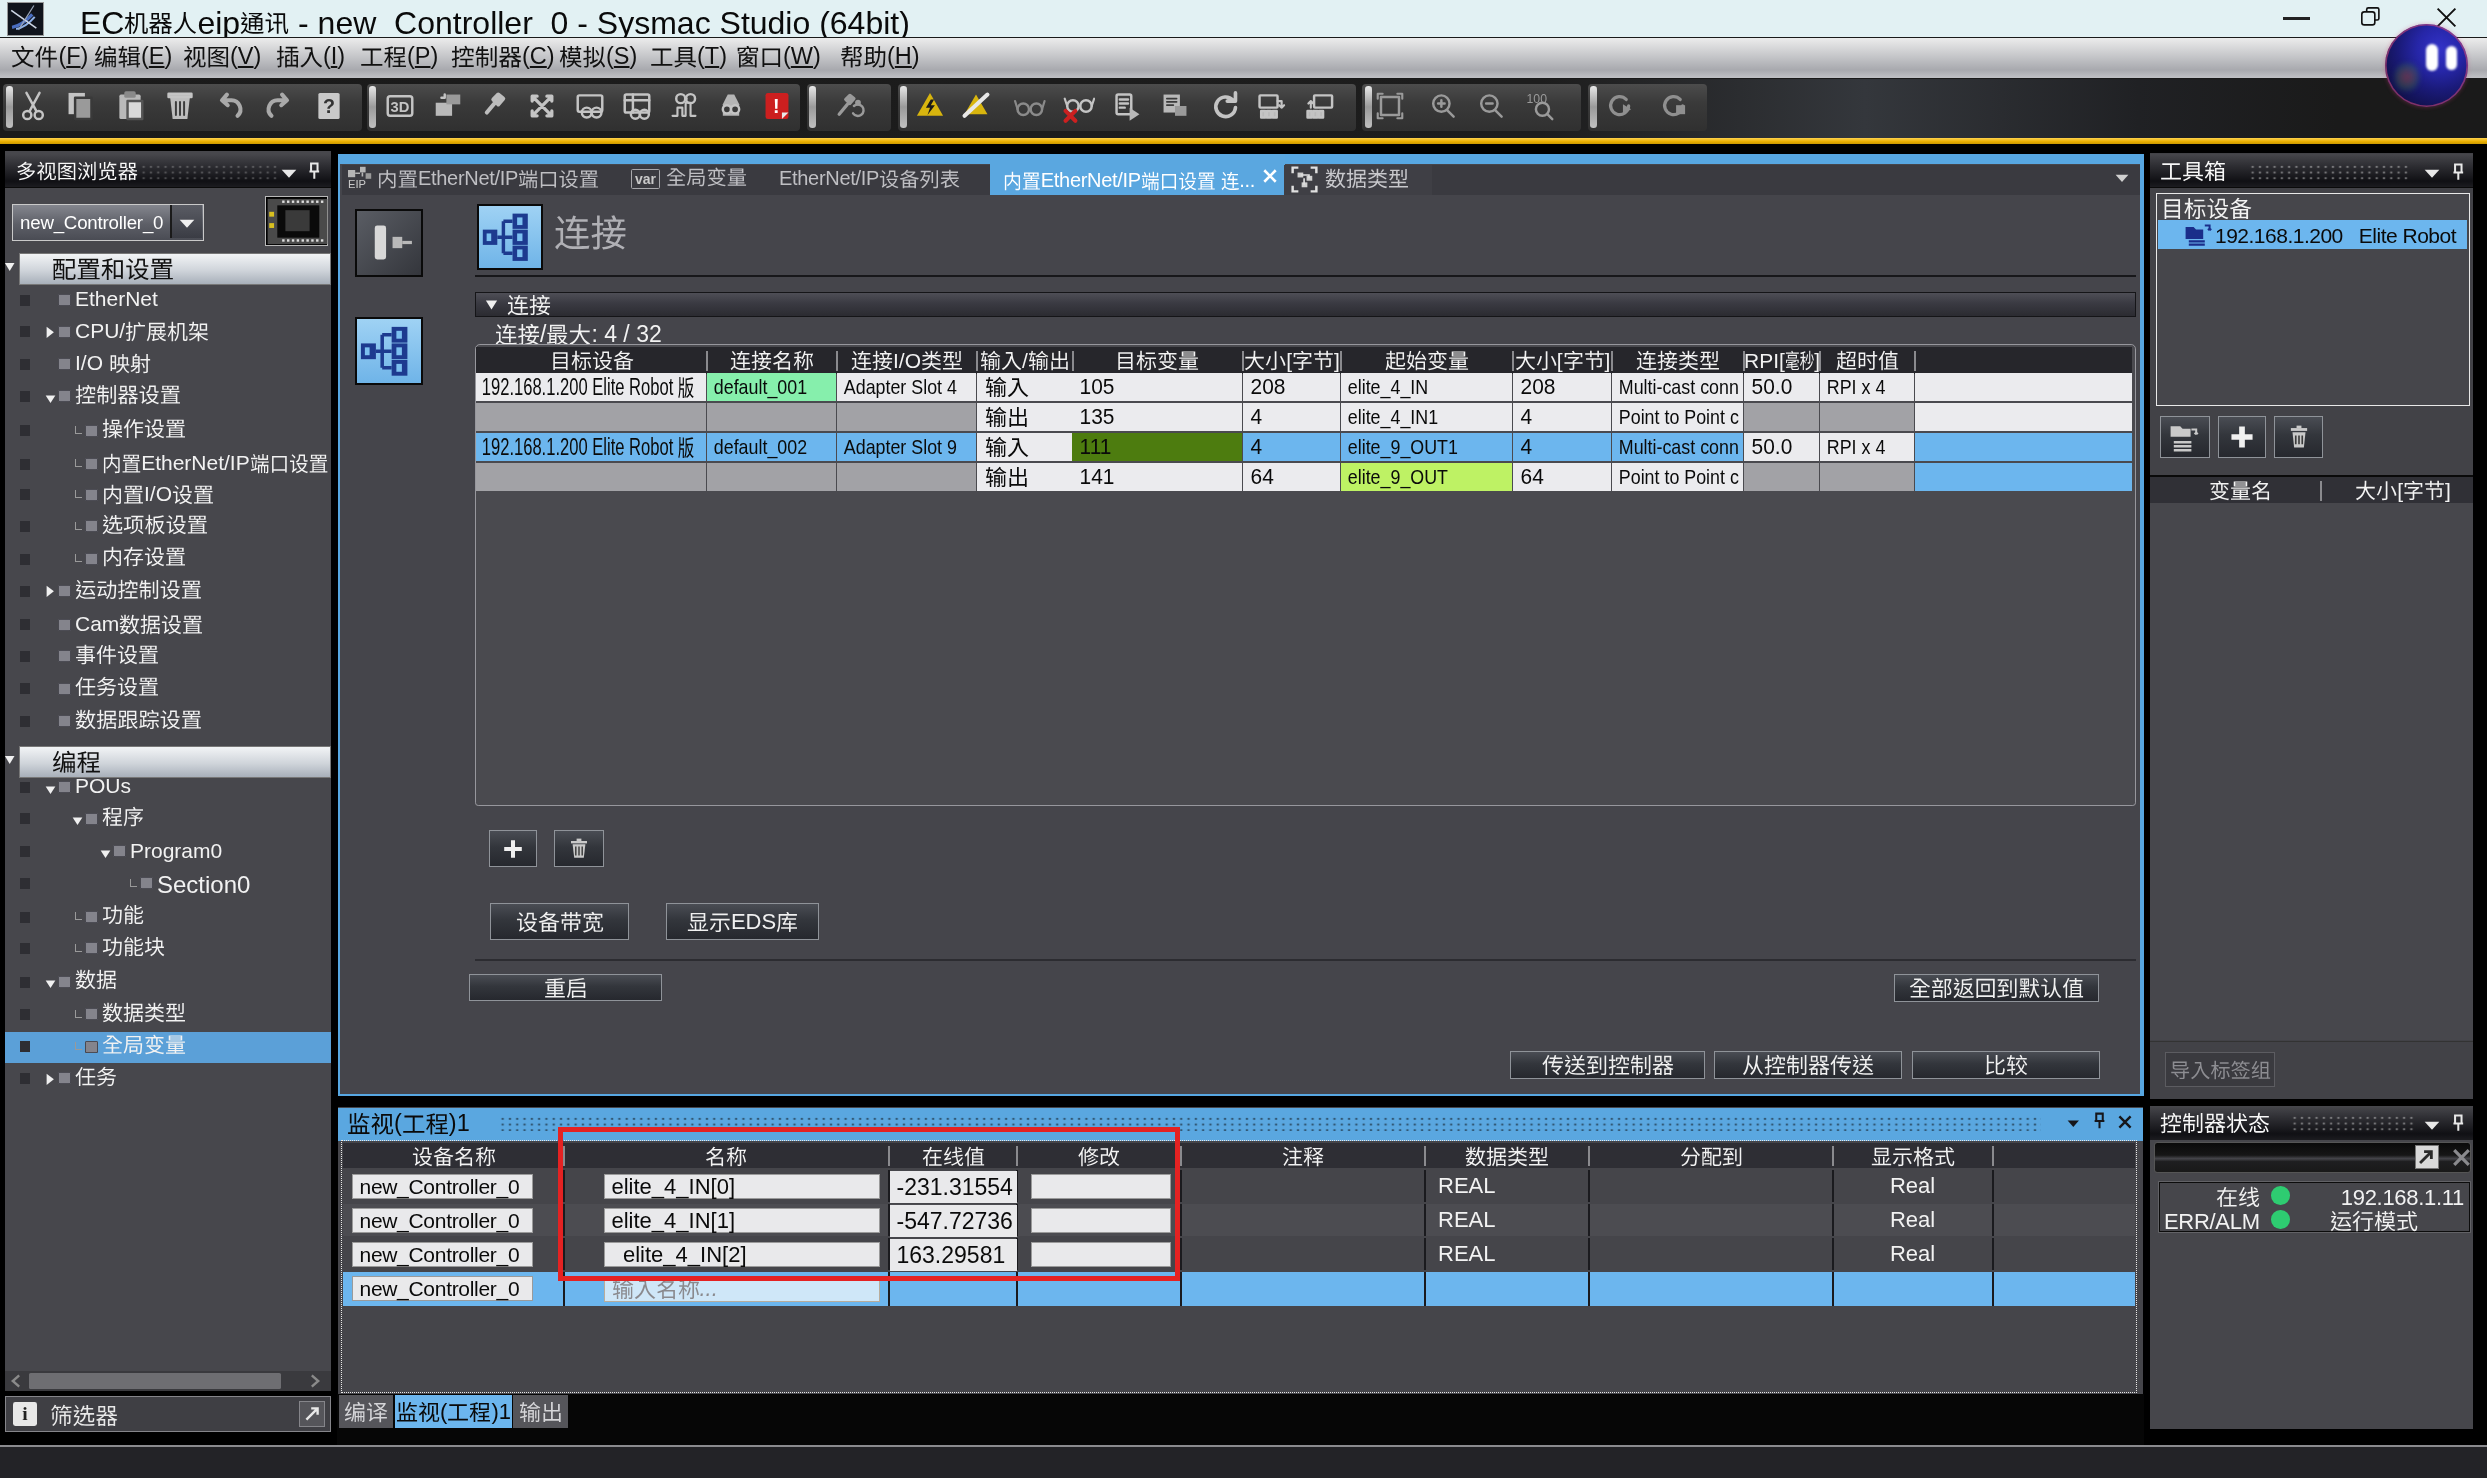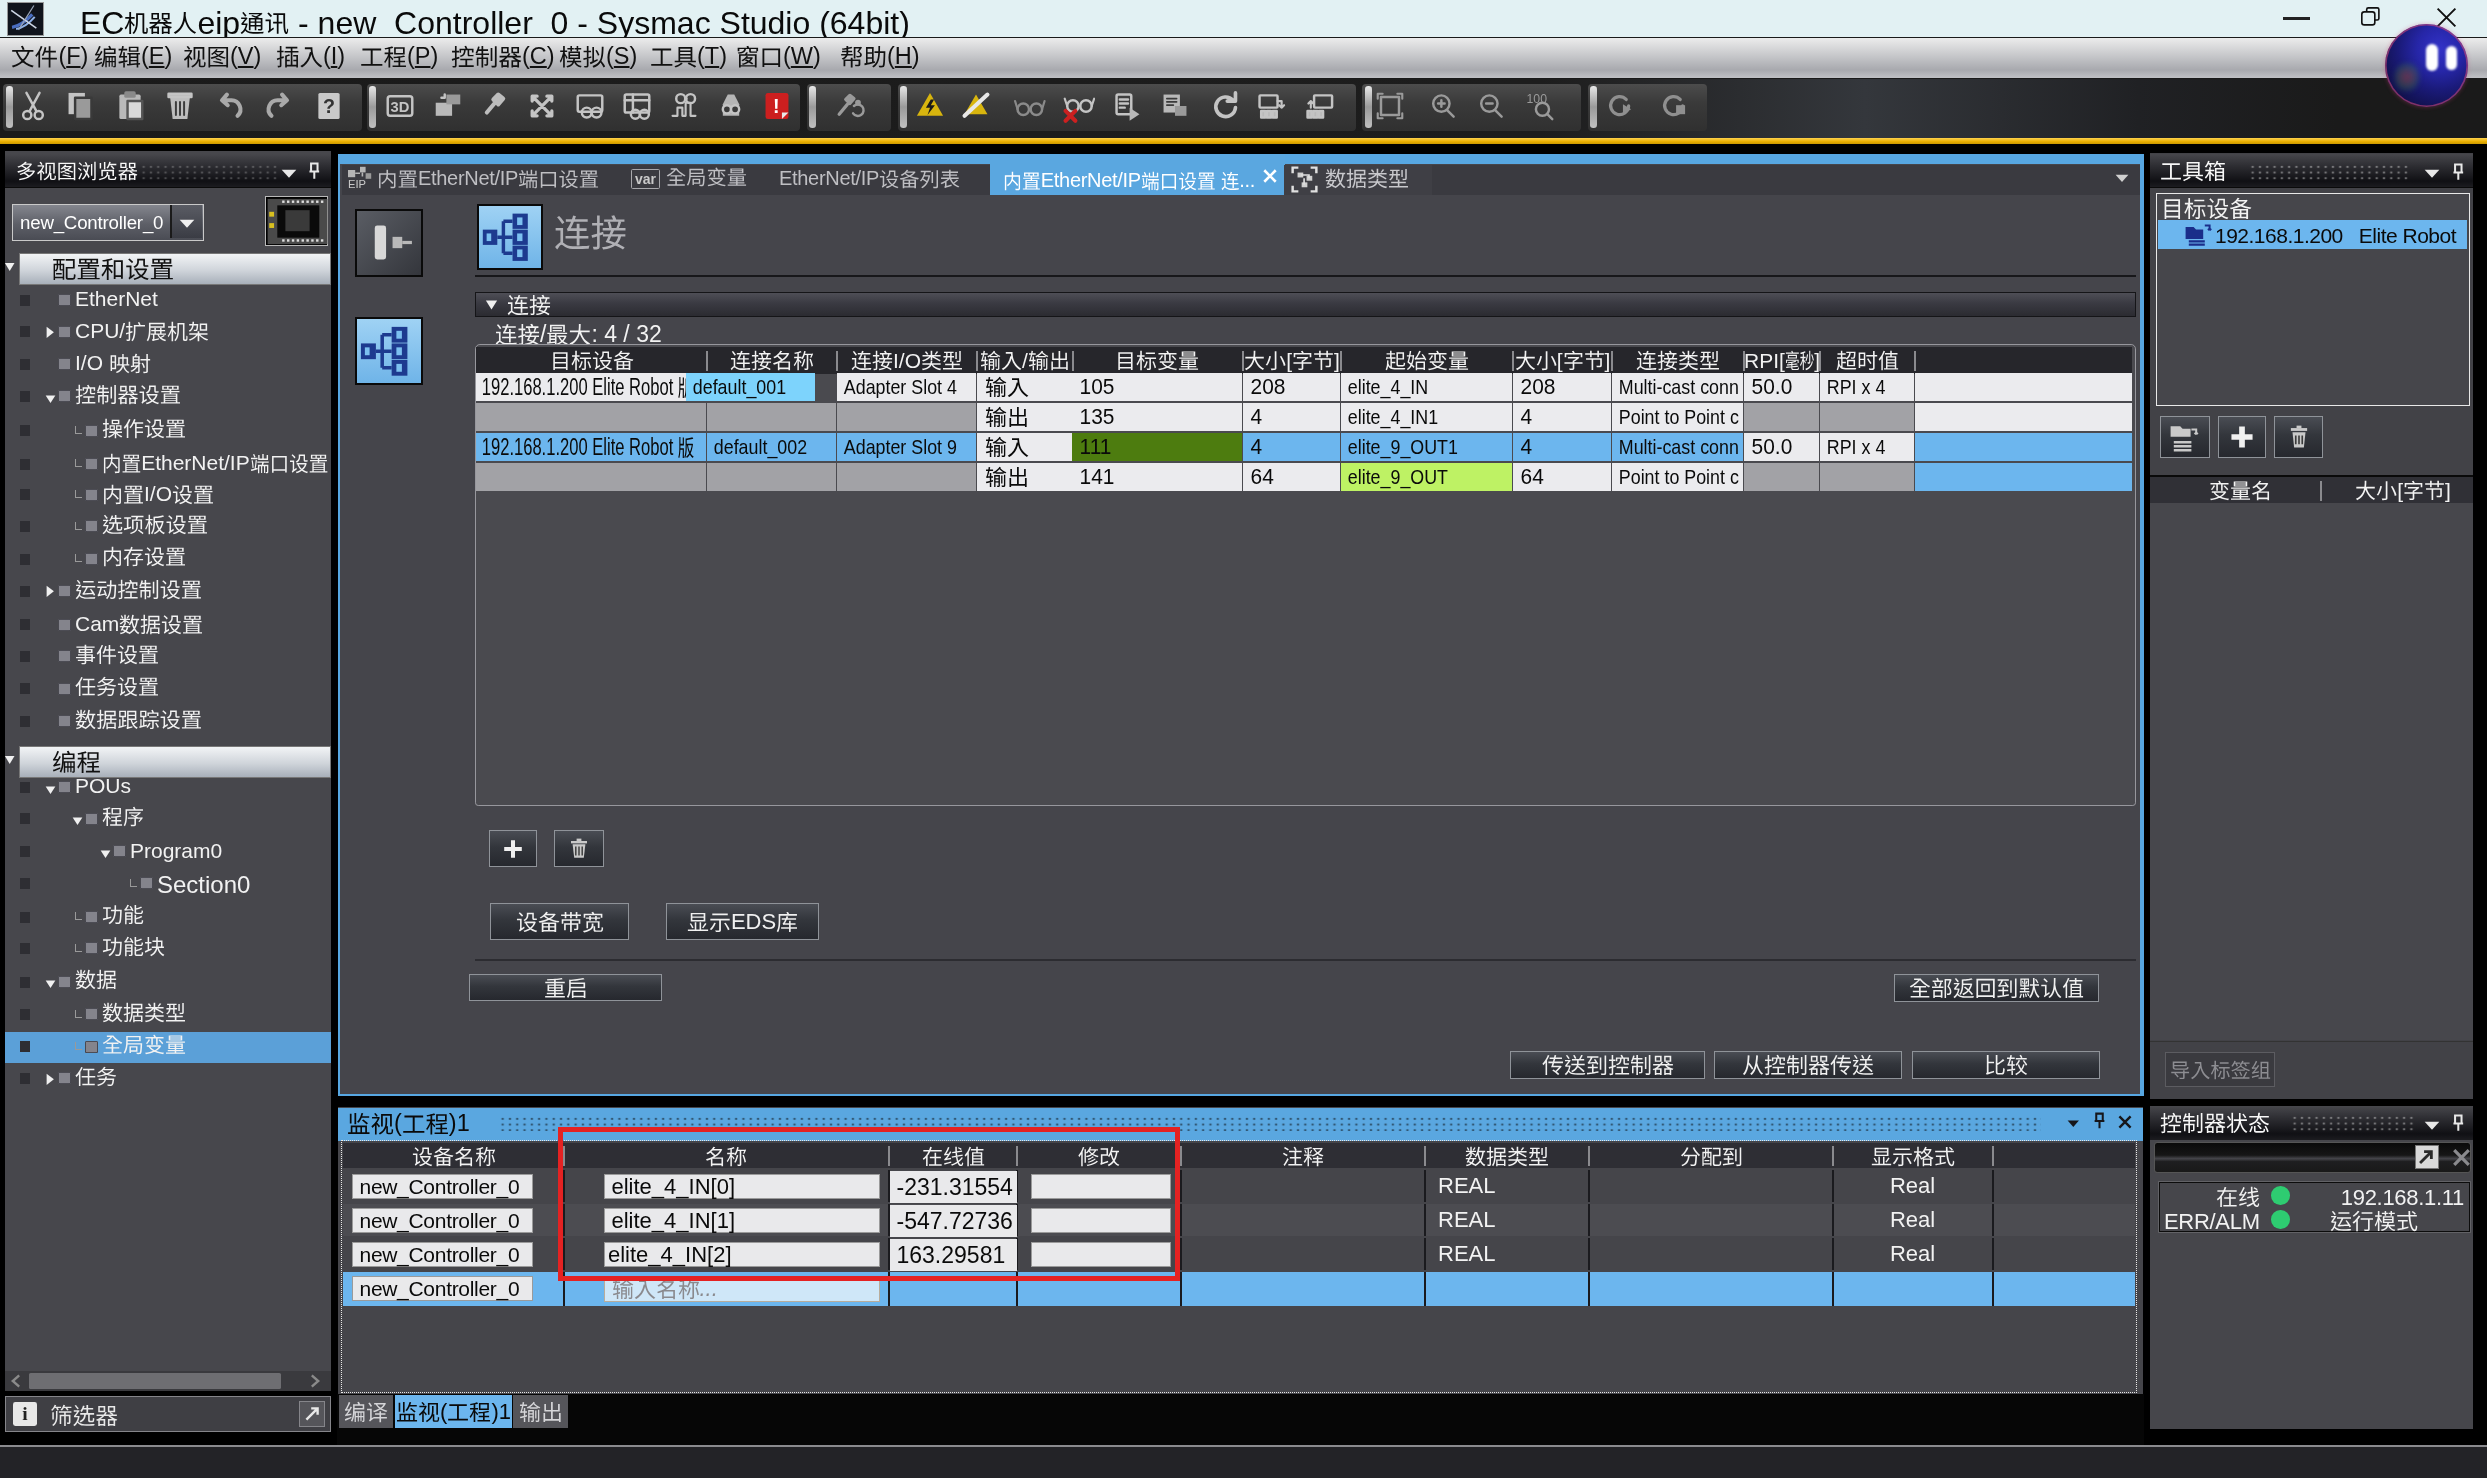--- a/index.html
+++ b/index.html
@@ -1118,21 +1118,21 @@
 <div style="left:1819px;top:351px;width:1.6px;height:19.5px;background:#8a8a8e;"></div>
 <div style="left:1914px;top:351px;width:1.6px;height:19.5px;background:#8a8a8e;"></div>
 <div style="left:476px;top:373px;width:230px;height:28px;background:#ebebee;overflow:hidden;">
     <div class="row" style="position:static;height:100%;padding-left:8px;font-size:23px;color:#0a0a0a;transform:scaleX(0.72);transform-origin:0 50%;width:352px">
       <span>192.168.1.200&nbsp;Elite&nbsp;Robot&nbsp;</span>
       <svg class="k" style="width:23px;height:23px" viewBox="0 0 1000 1000" preserveAspectRatio="none">
         <use href="#u7248" x="0"></use>
       </svg>
     </div>
   </div>
-<div style="left:686px;top:373px;width:129px;height:28px;background:#7dd3fc;overflow:hidden;">
+<div style="left:707px;top:373px;width:129px;height:28px;background:#86efac;overflow:hidden;">
     <div class="row" style="position:static;height:100%;padding-left:8px;font-size:21px;color:#0a0a0a;transform:scaleX(0.85);transform-origin:0 50%;width:185px">
       <span>default_001</span>
     </div>
   </div>
 <div style="left:837px;top:373px;width:139px;height:28px;background:#ebebee;overflow:hidden;">
     <div class="row" style="position:static;height:100%;padding-left:8px;font-size:21px;color:#0a0a0a;transform:scaleX(0.85);transform-origin:0 50%;width:196px">
       <span>Adapter&nbsp;Slot&nbsp;4</span>
     </div>
   </div>
 <div style="left:977px;top:373px;width:95px;height:28px;background:#ebebee;overflow:hidden;">
@@ -1573,21 +1573,21 @@
 <div style="left:1016px;top:1238px;width:1.6px;height:32px;background:#1a1a1e;"></div>
 <div style="left:1180px;top:1238px;width:1.6px;height:32px;background:#1a1a1e;"></div>
 <div style="left:1424px;top:1238px;width:1.6px;height:32px;background:#1a1a1e;"></div>
 <div style="left:1588px;top:1238px;width:1.6px;height:32px;background:#1a1a1e;"></div>
 <div style="left:1832px;top:1238px;width:1.6px;height:32px;background:#1a1a1e;"></div>
 <div style="left:1992px;top:1238px;width:1.6px;height:32px;background:#1a1a1e;"></div>
 <div style="left:352px;top:1242px;width:181px;height:25px;background:#e9e9eb;border:0.8px solid #9a9a9a;color:#0a0a0a;font-size:21px;letter-spacing:-0.3px;">
     <div class="row" style="position:static;height:100%;padding-left:6.5px">new_Controller_0</div>
   </div>
 <div style="left:604px;top:1242px;width:276px;height:25px;background:#e9e9eb;border:0.8px solid #9a9a9a;color:#0a0a0a;font-size:22px;">
-    <div class="row" style="position:static;height:100%;padding-left:3px">elite_4_IN[2]</div>
+    <div class="row" style="position:static;height:100%;padding-left:18px">elite_4_IN[2]</div>
   </div>
 <div style="left:890px;top:1239px;width:127px;height:32px;background:#e9e9eb;color:#0a0a0a;font-size:23px;">
     <div class="row" style="position:static;height:100%;padding-left:6.5px">163.29581</div>
   </div>
 <div style="left:1031px;top:1242px;width:140px;height:25px;background:#e9e9eb;border:0.8px solid #9a9a9a;"></div>
 <div style="left:1438px;top:1241px;width:97px;height:26px;color:#f2f2f2;font-size:22px;">REAL</div>
 <div style="left:1833px;top:1241px;width:159px;height:26px;color:#f2f2f2;font-size:22px;">
     <div class="ctr" style="position:static;width:100%;height:100%">Real</div>
   </div>
 <div style="left:343px;top:1272px;width:1792px;height:34px;background:#6cb6ee;"></div>

